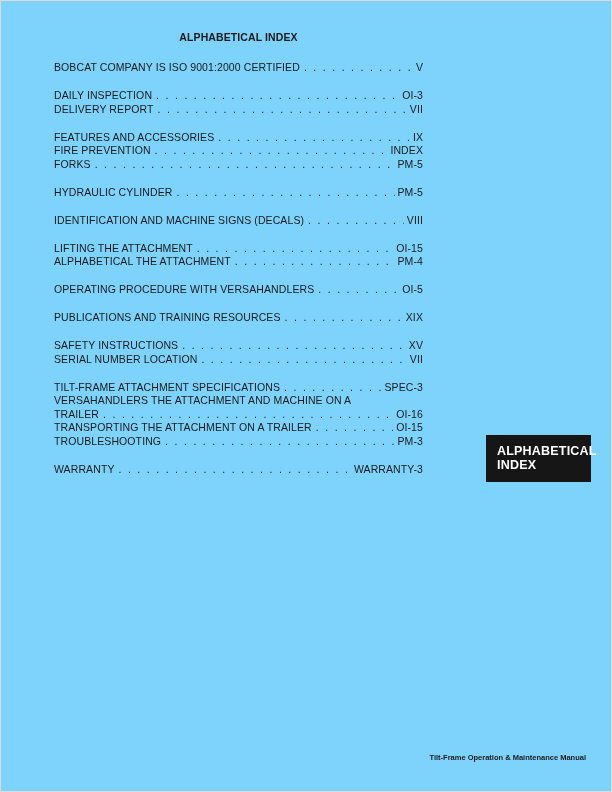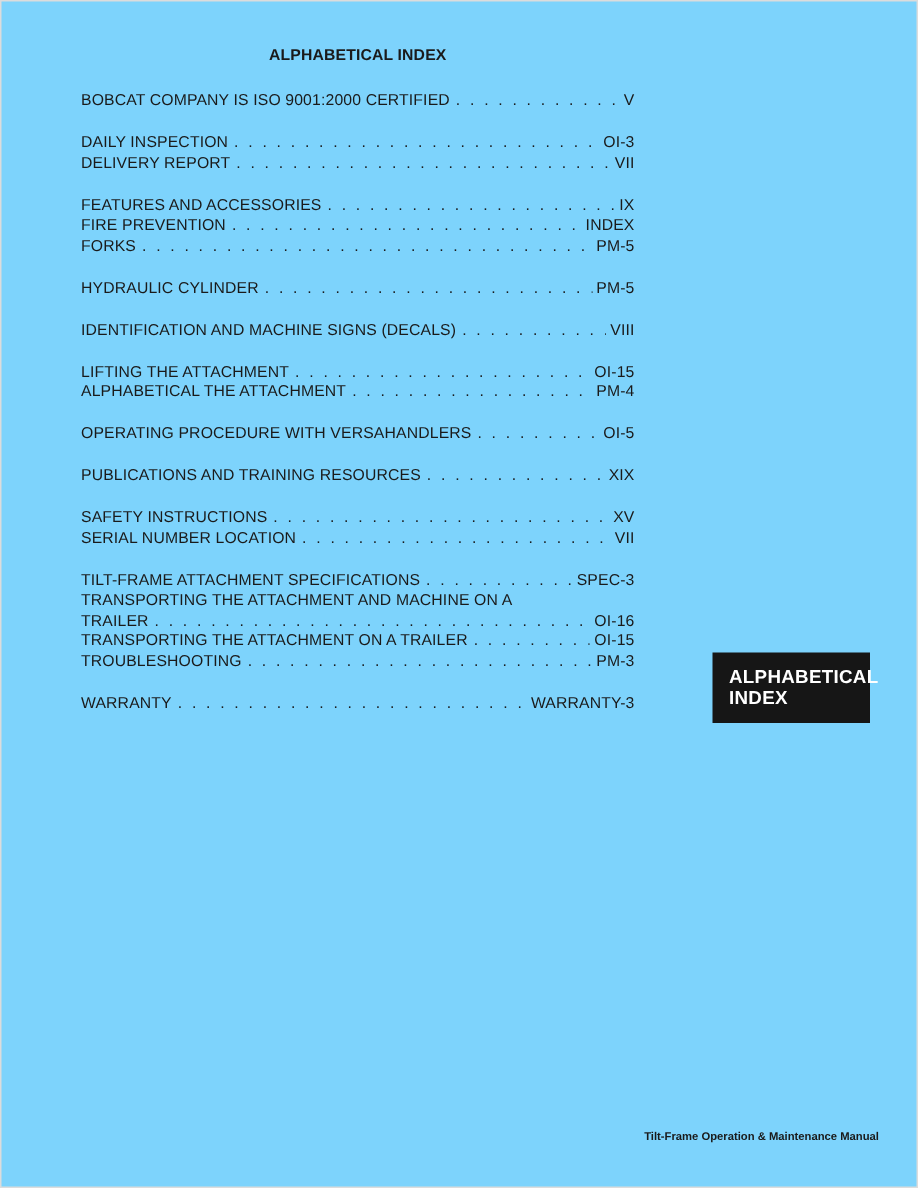--- a/index.html
+++ b/index.html
@@ -45,21 +45,21 @@
     margin: 0 3px 0 4px;
     min-width: 0;
   }
   .toc-dots::before {
     content: ". . . . . . . . . . . . . . . . . . . . . . . . . . . . . . . . . . . . . . . . . . . . . . . . . . . . . . . . . . . .";
     letter-spacing: 1.8px;
   }
   .toc-page { flex: 0 0 auto; letter-spacing: 0.1px; }
   .side-tab {
     position: absolute;
-    left: 474px; top: 434px;
+    left: 485px; top: 434px;
     width: 105px; height: 47px;
     box-sizing: border-box;
     padding: 9px 0 0 11px;
     font-size: 12.5px; font-weight: bold;
     line-height: 14px;
     letter-spacing: 0.2px;
   }
   .footer-page-number {
     position: absolute;
     left: 300px; top: 792px;
@@ -169,21 +169,21 @@
           <span class="toc-page">VII</span>
         </div>
       </div>
       <div class="toc-group">
         <div class="toc-row">
           <span class="toc-label">TILT-FRAME ATTACHMENT SPECIFICATIONS</span>
           <span class="toc-dots"></span>
           <span class="toc-page">SPEC-3</span>
         </div>
         <div class="toc-row">
-          <span class="toc-label">TRANSPORTING THE ATTACHMENT AND MACHINE ON A</span>
+          <span class="toc-label">VERSAHANDLERS THE ATTACHMENT AND MACHINE ON A</span>
         </div>
         <div class="toc-row">
           <span class="toc-label">TRAILER</span>
           <span class="toc-dots"></span>
           <span class="toc-page">OI-16</span>
         </div>
         <div class="toc-row">
           <span class="toc-label">TRANSPORTING THE ATTACHMENT ON A TRAILER</span>
           <span class="toc-dots"></span>
           <span class="toc-page">OI-15</span>

